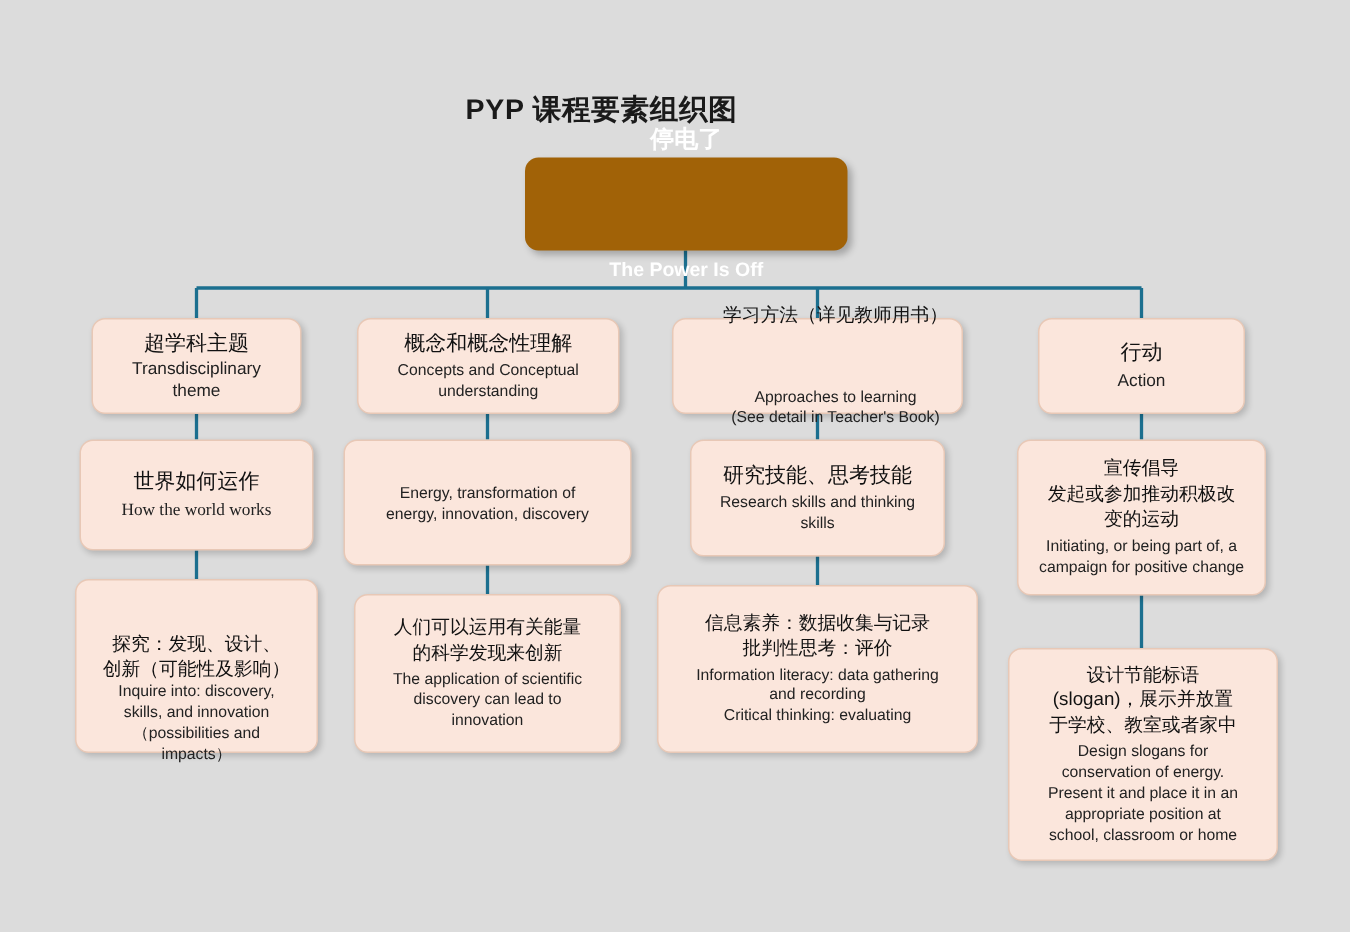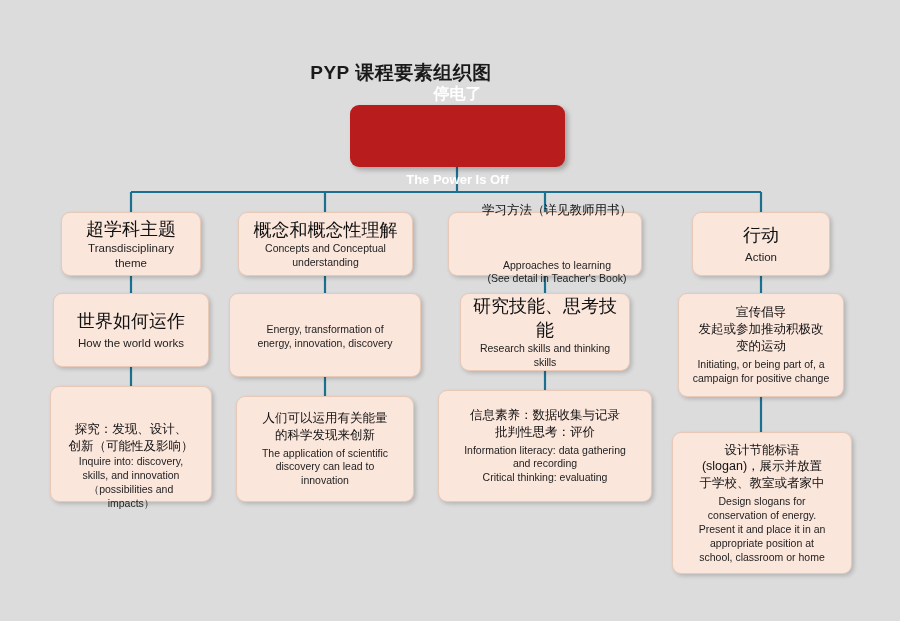--- a/index.html
+++ b/index.html
@@ -44,21 +44,21 @@
     box-sizing: border-box;
     border-radius: 9px;
     display: flex;
     flex-direction: column;
     align-items: center;
     justify-content: center;
     text-align: center;
     padding: 6px 7px;
   }
   .root-node {
-    background: #b91c1c;
+    background: #a16207;
     color: #ffffff;
     border: none;
     box-shadow: 3px 3px 5px rgba(0,0,0,0.25);
     gap: 36px;
   }
   .root-node .cn {
     font-size: 16px;
     font-weight: bold;
     line-height: 1.25;
   }
@@ -68,21 +68,21 @@
     line-height: 1.25;
     margin-top: 32px;
   }
   .peach {
     background: #fbe6dc;
     border: 1px solid #e8c8b6;
     box-shadow: 2px 2px 4px rgba(0,0,0,0.18);
     color: #1a1a1a;
   }
   .peach .cn {
-    font-size: 18px;
+    font-size: 14px;
     line-height: 1.35;
     color: #111;
   }
   .peach .en {
     font-size: 11.5px;
     line-height: 1.32;
     color: #222;
   }
   .peach .cn.sm { font-size: 12.5px; }
   .peach .en.sm { font-size: 10.5px; }
@@ -127,21 +127,21 @@
   <div class="node peach" style="left:61px; top:212px; width:140px; height:64px;">
     <div class="cn">超学科主题</div>
     <div class="gap"></div>
     <div class="en" style="white-space:pre-line;">Transdisciplinary
 theme</div>
   </div>
 
   <div class="node peach" style="left:53px; top:293px; width:156px; height:74px;">
     <div class="cn">世界如何运作</div>
     <div class="gap"></div>
-    <div class="en" style="white-space:pre-line;">How the world works</div>
+    <div class="en" style="white-space:pre-line;font-family:Liberation Serif, serif;">How the world works</div>
   </div>
 
   <div class="node peach" style="left:50px; top:386px; width:162px; height:116px;">
     <div class="cn sm" style="white-space:pre-line;margin-top:44px;">探究：发现、设计、
 创新（可能性及影响）</div>
     <div class="gap"></div>
     <div class="en sm" style="white-space:pre-line;">Inquire into: discovery,
 skills, and innovation
 （possibilities and
 impacts）</div>

